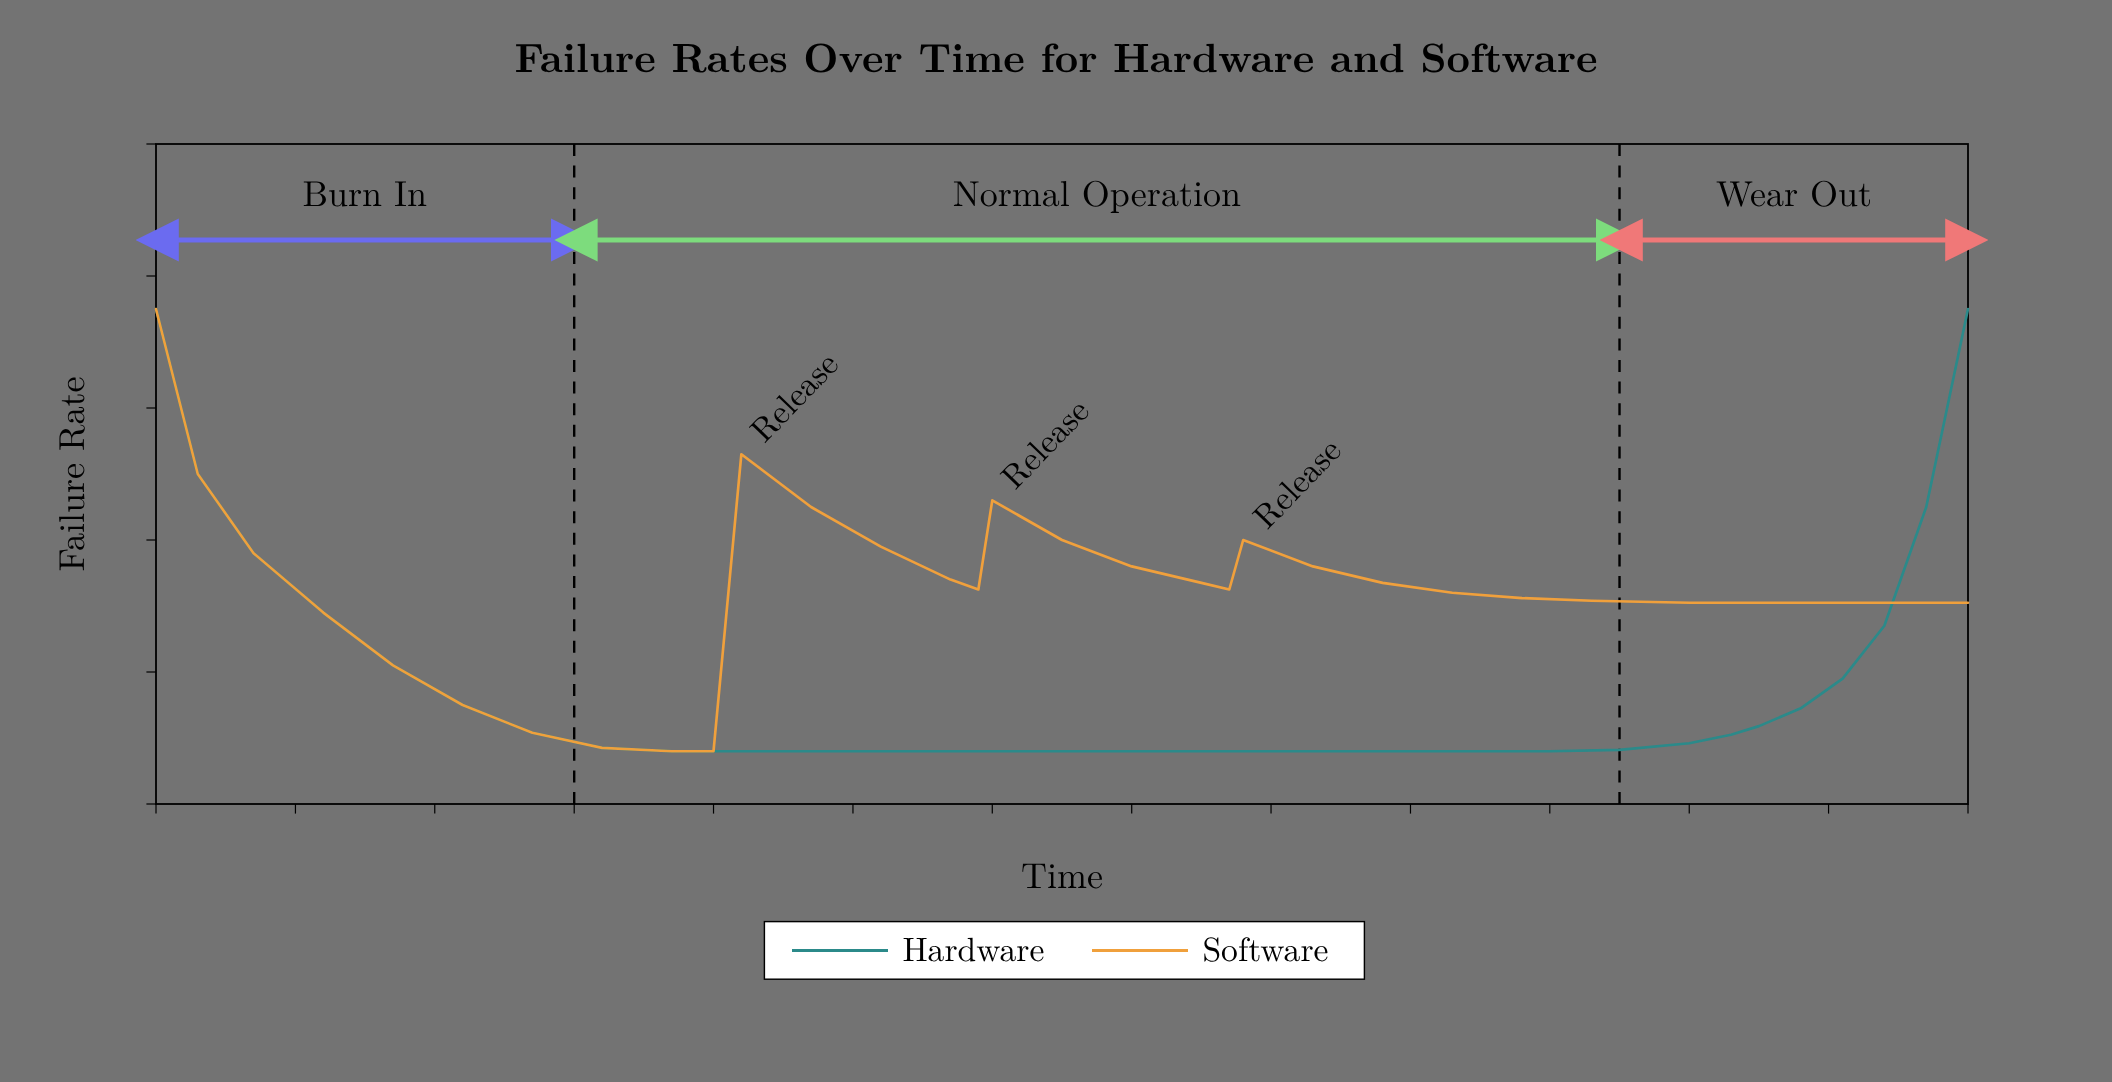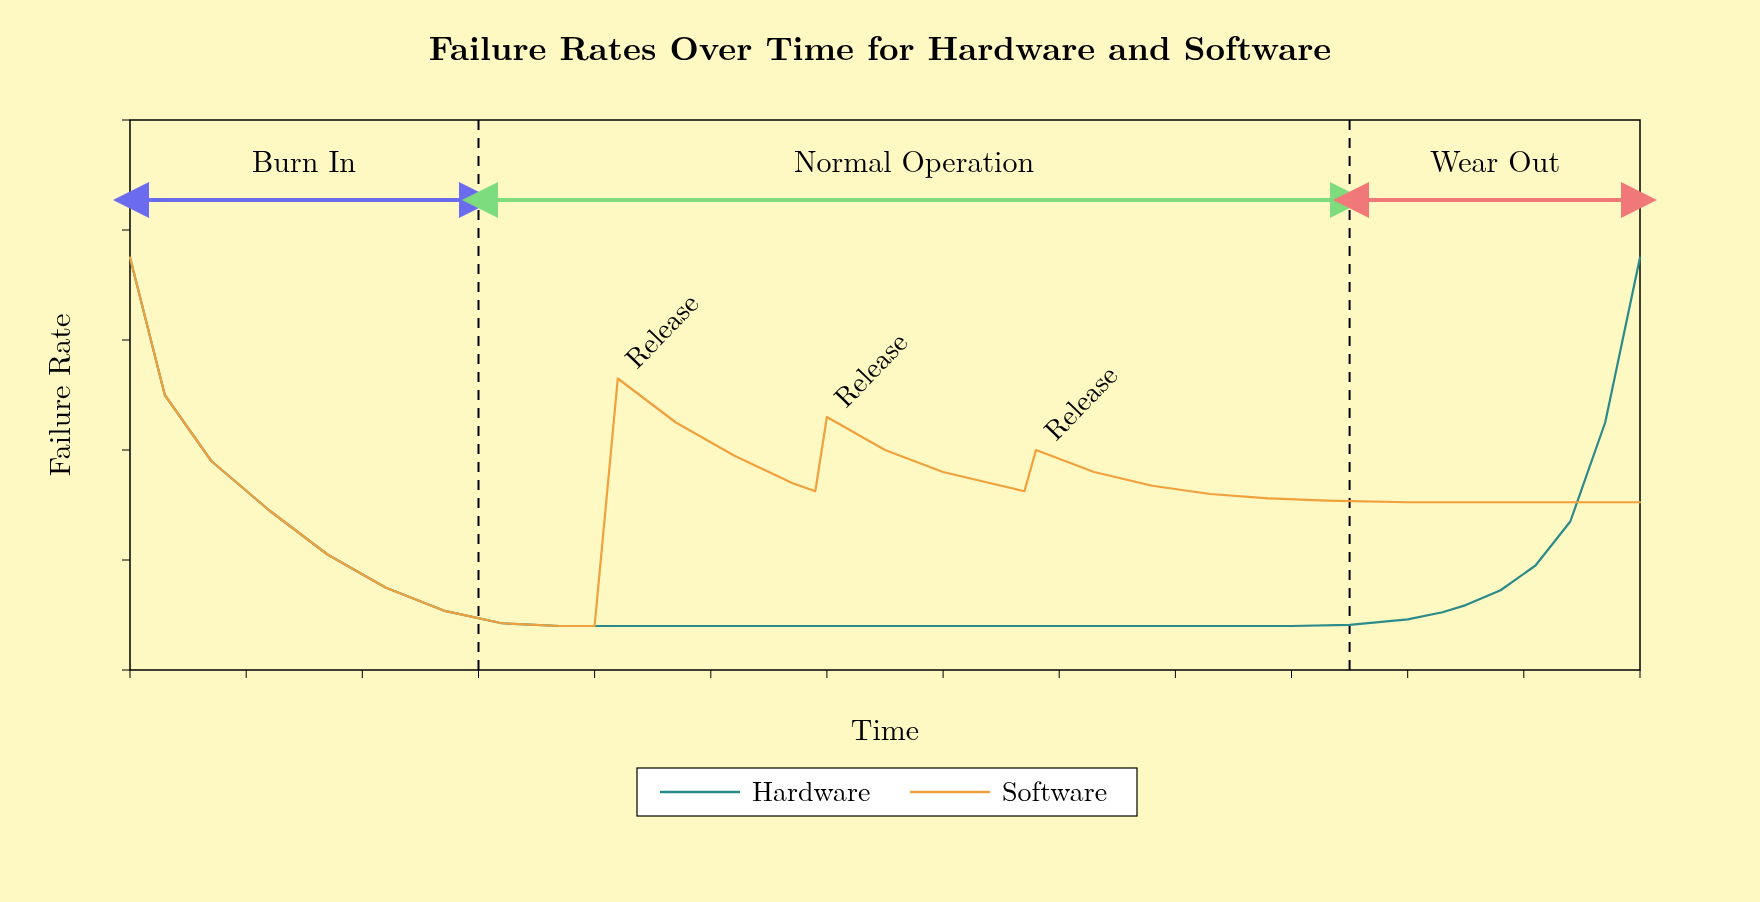--- a/index.html
+++ b/index.html
@@ -5,21 +5,21 @@
   html, body {
     margin: 0;
     padding: 0;
     background: #ffffff;
     font-family: "Latin Modern Roman", "CMU Serif", "Georgia", serif;
   }
   .wrap {
     width: 1760px;
     height: 902px;
     position: relative;
-    background: #fef9c3;
+    background: #737373;
   }
   svg { display: block; }
   .title {
     font-weight: bold;
     font-size: 34px;
     text-anchor: middle;
   }
   .axis-label {
     font-size: 30px;
     text-anchor: middle;

